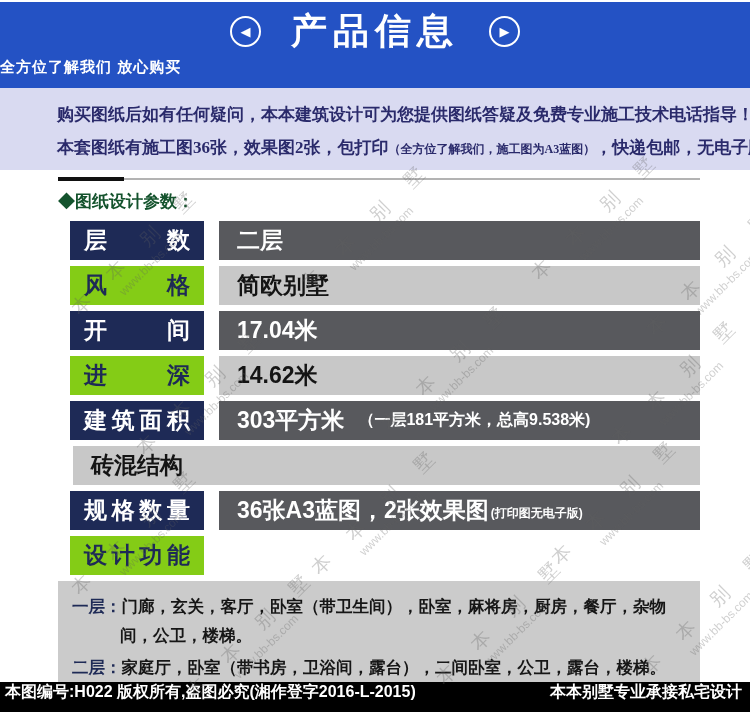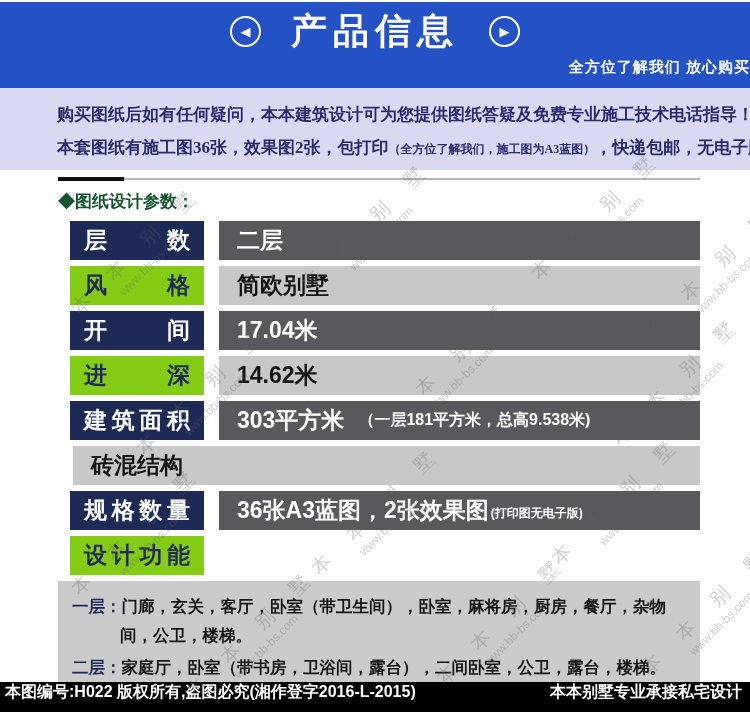--- a/index.html
+++ b/index.html
@@ -7,21 +7,21 @@
         font-family:"Liberation Sans",sans-serif;}
 
   
   .header{margin-top:2px;height:86px;background:#2452c4;color:#fff;}
   .title-row{display:flex;justify-content:center;align-items:center;gap:30px;padding-top:11px;}
   .arrow-btn{width:27px;height:27px;border:2px solid #fff;border-radius:50%;
              display:flex;align-items:center;justify-content:center;
              font-size:13px;color:#fff;cursor:pointer;flex:0 0 auto;}
   .hdr-title{font-family:"Liberation Serif",serif;font-size:36px;font-weight:bold;
              letter-spacing:6px;line-height:1;}
-  .tagline{text-align:right;font-size:15px;font-weight:bold;margin-top:9px;letter-spacing:1px;}
+  .tagline{text-align:left;font-size:15px;font-weight:bold;margin-top:9px;letter-spacing:1px;}
 
   
   .notice{height:82px;background:#d9daf1;color:#2a2a6b;font-weight:bold;
           padding:15px 0 0 57px;box-sizing:border-box;font-size:17px;}
   .notice .ln{margin-bottom:10px;white-space:nowrap;font-family:Liberation Serif, serif;}
   .notice .small{font-size:12px;}
 
   
   .content{padding:0 50px 0 58px;position:relative;}
   .divider{display:flex;align-items:center;margin-top:7px;}

